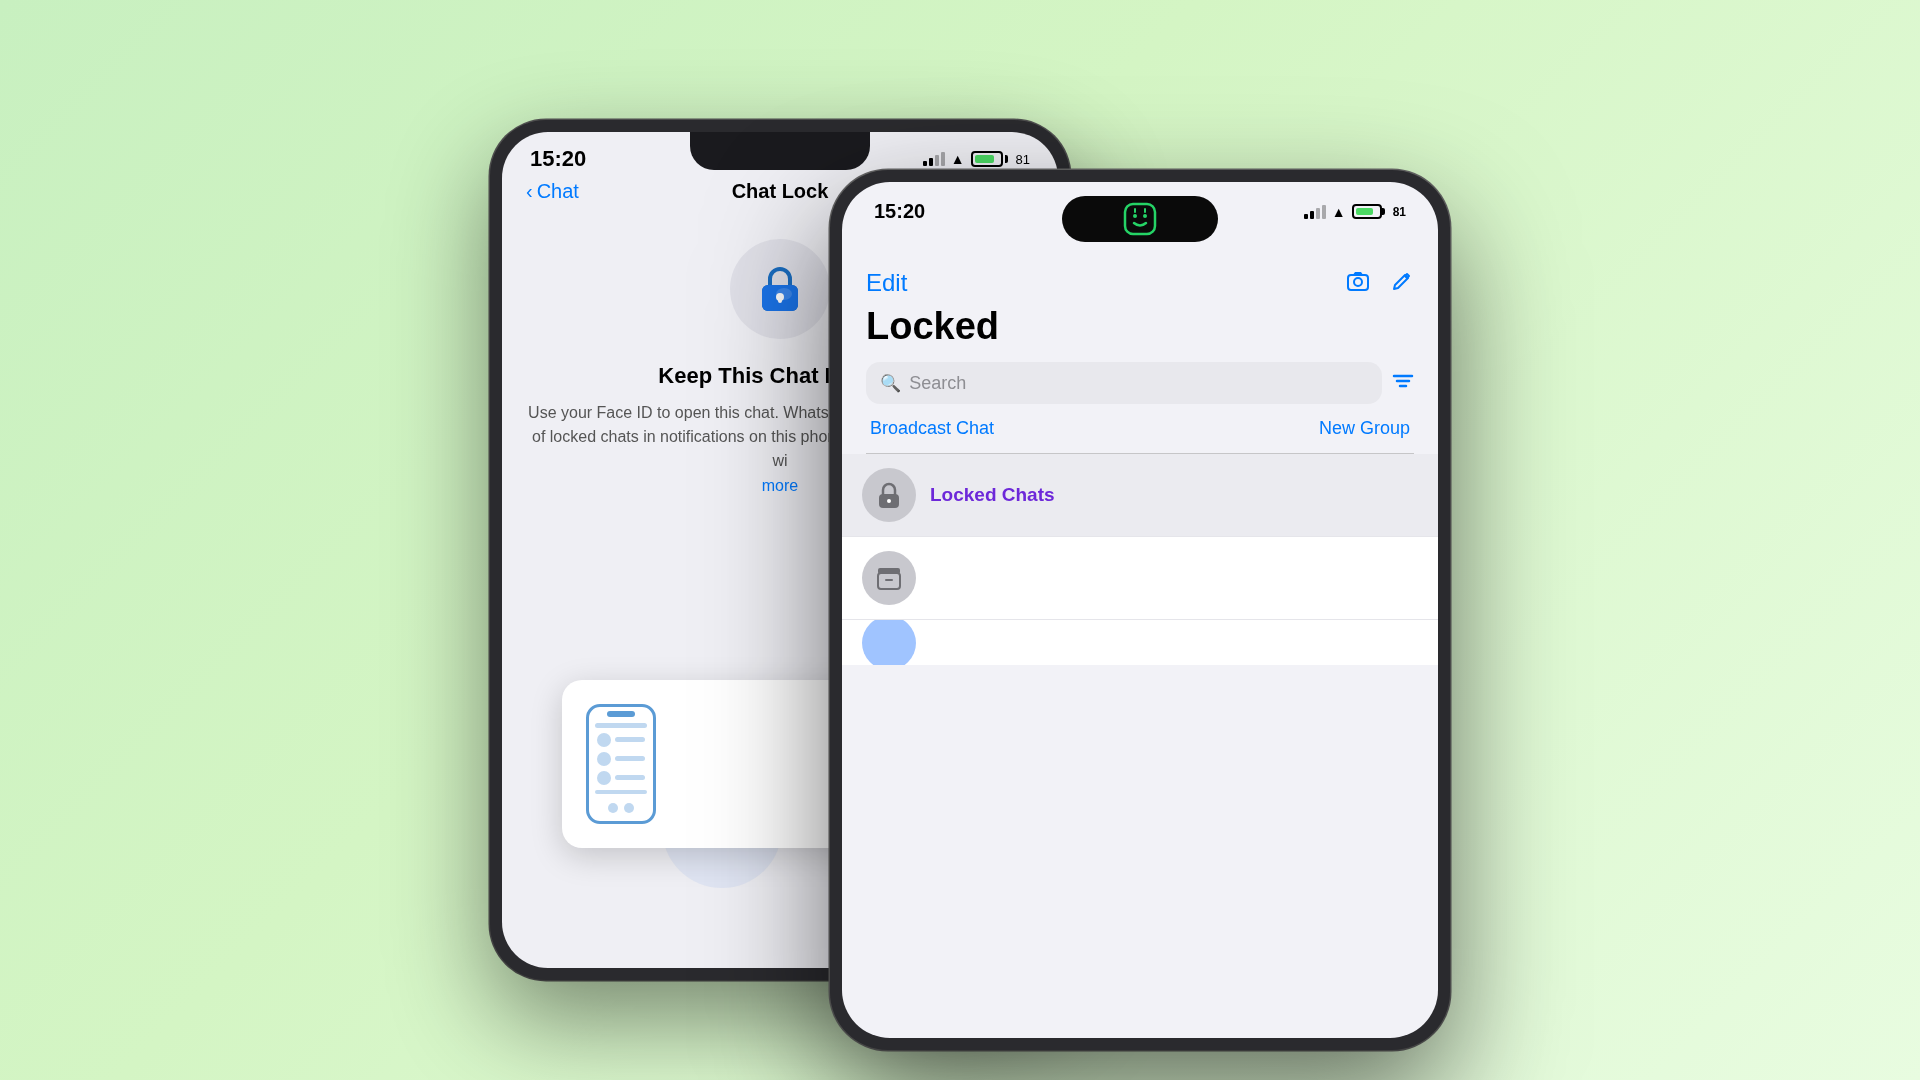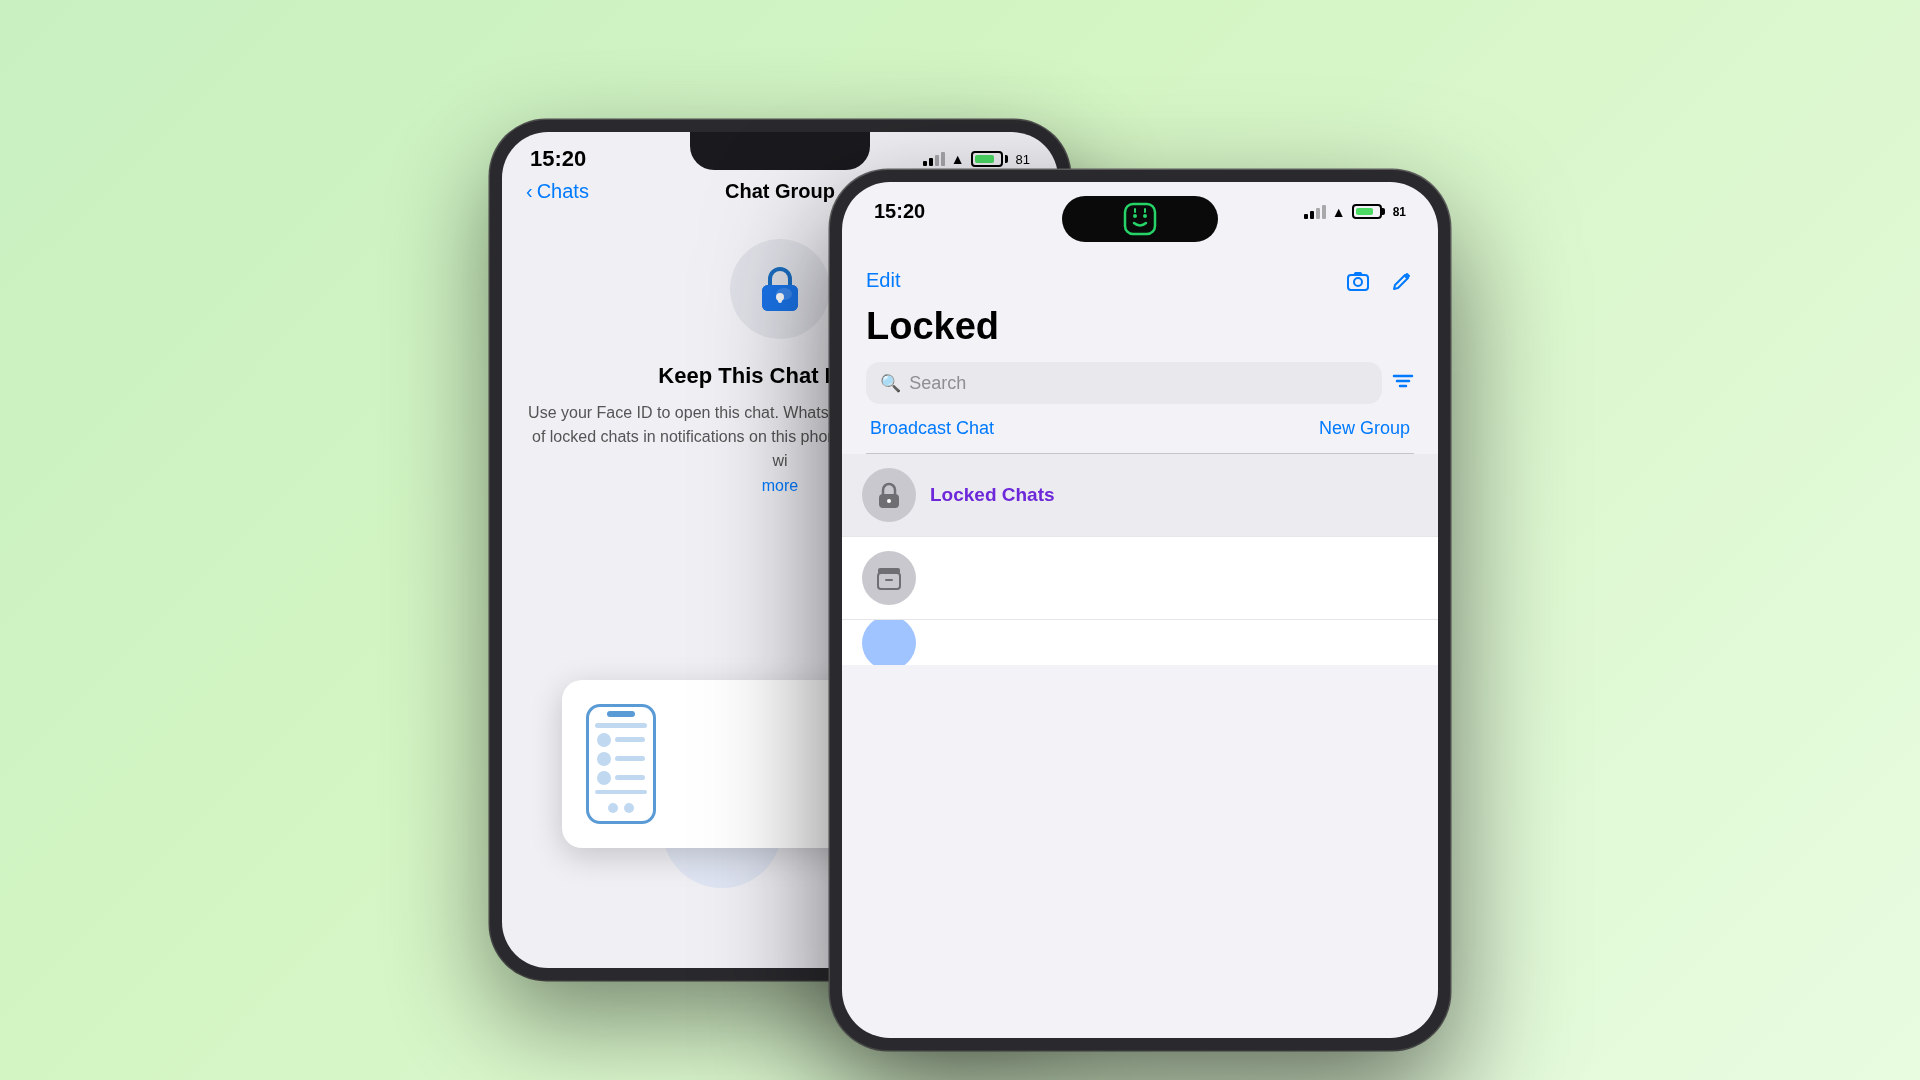--- a/index.html
+++ b/index.html
@@ -403,21 +403,21 @@
     }
 
     .chats-top-row {
       display: flex;
       align-items: flex-start;
       justify-content: space-between;
     }
 
     .edit-btn {
       color: #007aff;
-      font-size: 20px;
+      font-size: 24px;
       padding-top: 38px;
     }
 
     .header-icons {
       display: flex;
       gap: 20px;
       align-items: center;
       padding-top: 38px;
     }
 
@@ -572,23 +572,23 @@
             </div>
             <div class="battery-tip-back"></div>
           </div>
           <span style="font-size:13px;font-weight:500;color:#000;margin-left:2px;">81</span>
         </div>
       </div>
 
       <div class="nav-bar-back">
         <div class="back-btn">
           <span>‹</span>
-          <span style="color:#007aff;font-size:20px;">Chats</span>
-        </div>
-        <span class="nav-title-back">Chat Group</span>
+          <span style="color:#007aff;font-size:20px;">Chat</span>
+        </div>
+        <span class="nav-title-back">Chat Lock</span>
       </div>
 
       <div class="lock-icon-area">
         <div class="lock-circle">
           <svg class="lock-svg" viewBox="0 0 56 56" fill="none">
             <rect x="10" y="24" width="36" height="26" rx="6" fill="#1a6dc0"></rect>
             <path d="M18 24V18a10 10 0 0 1 20 0v6" stroke="#1a6dc0" stroke-width="4" stroke-linecap="round" fill="none"></path>
             <rect x="10" y="24" width="36" height="26" rx="6" fill="#1a73e8"></rect>
             <circle cx="28" cy="36" r="4" fill="#fff"></circle>
             <rect x="26" y="36" width="4" height="6" rx="2" fill="#fff"></rect>

